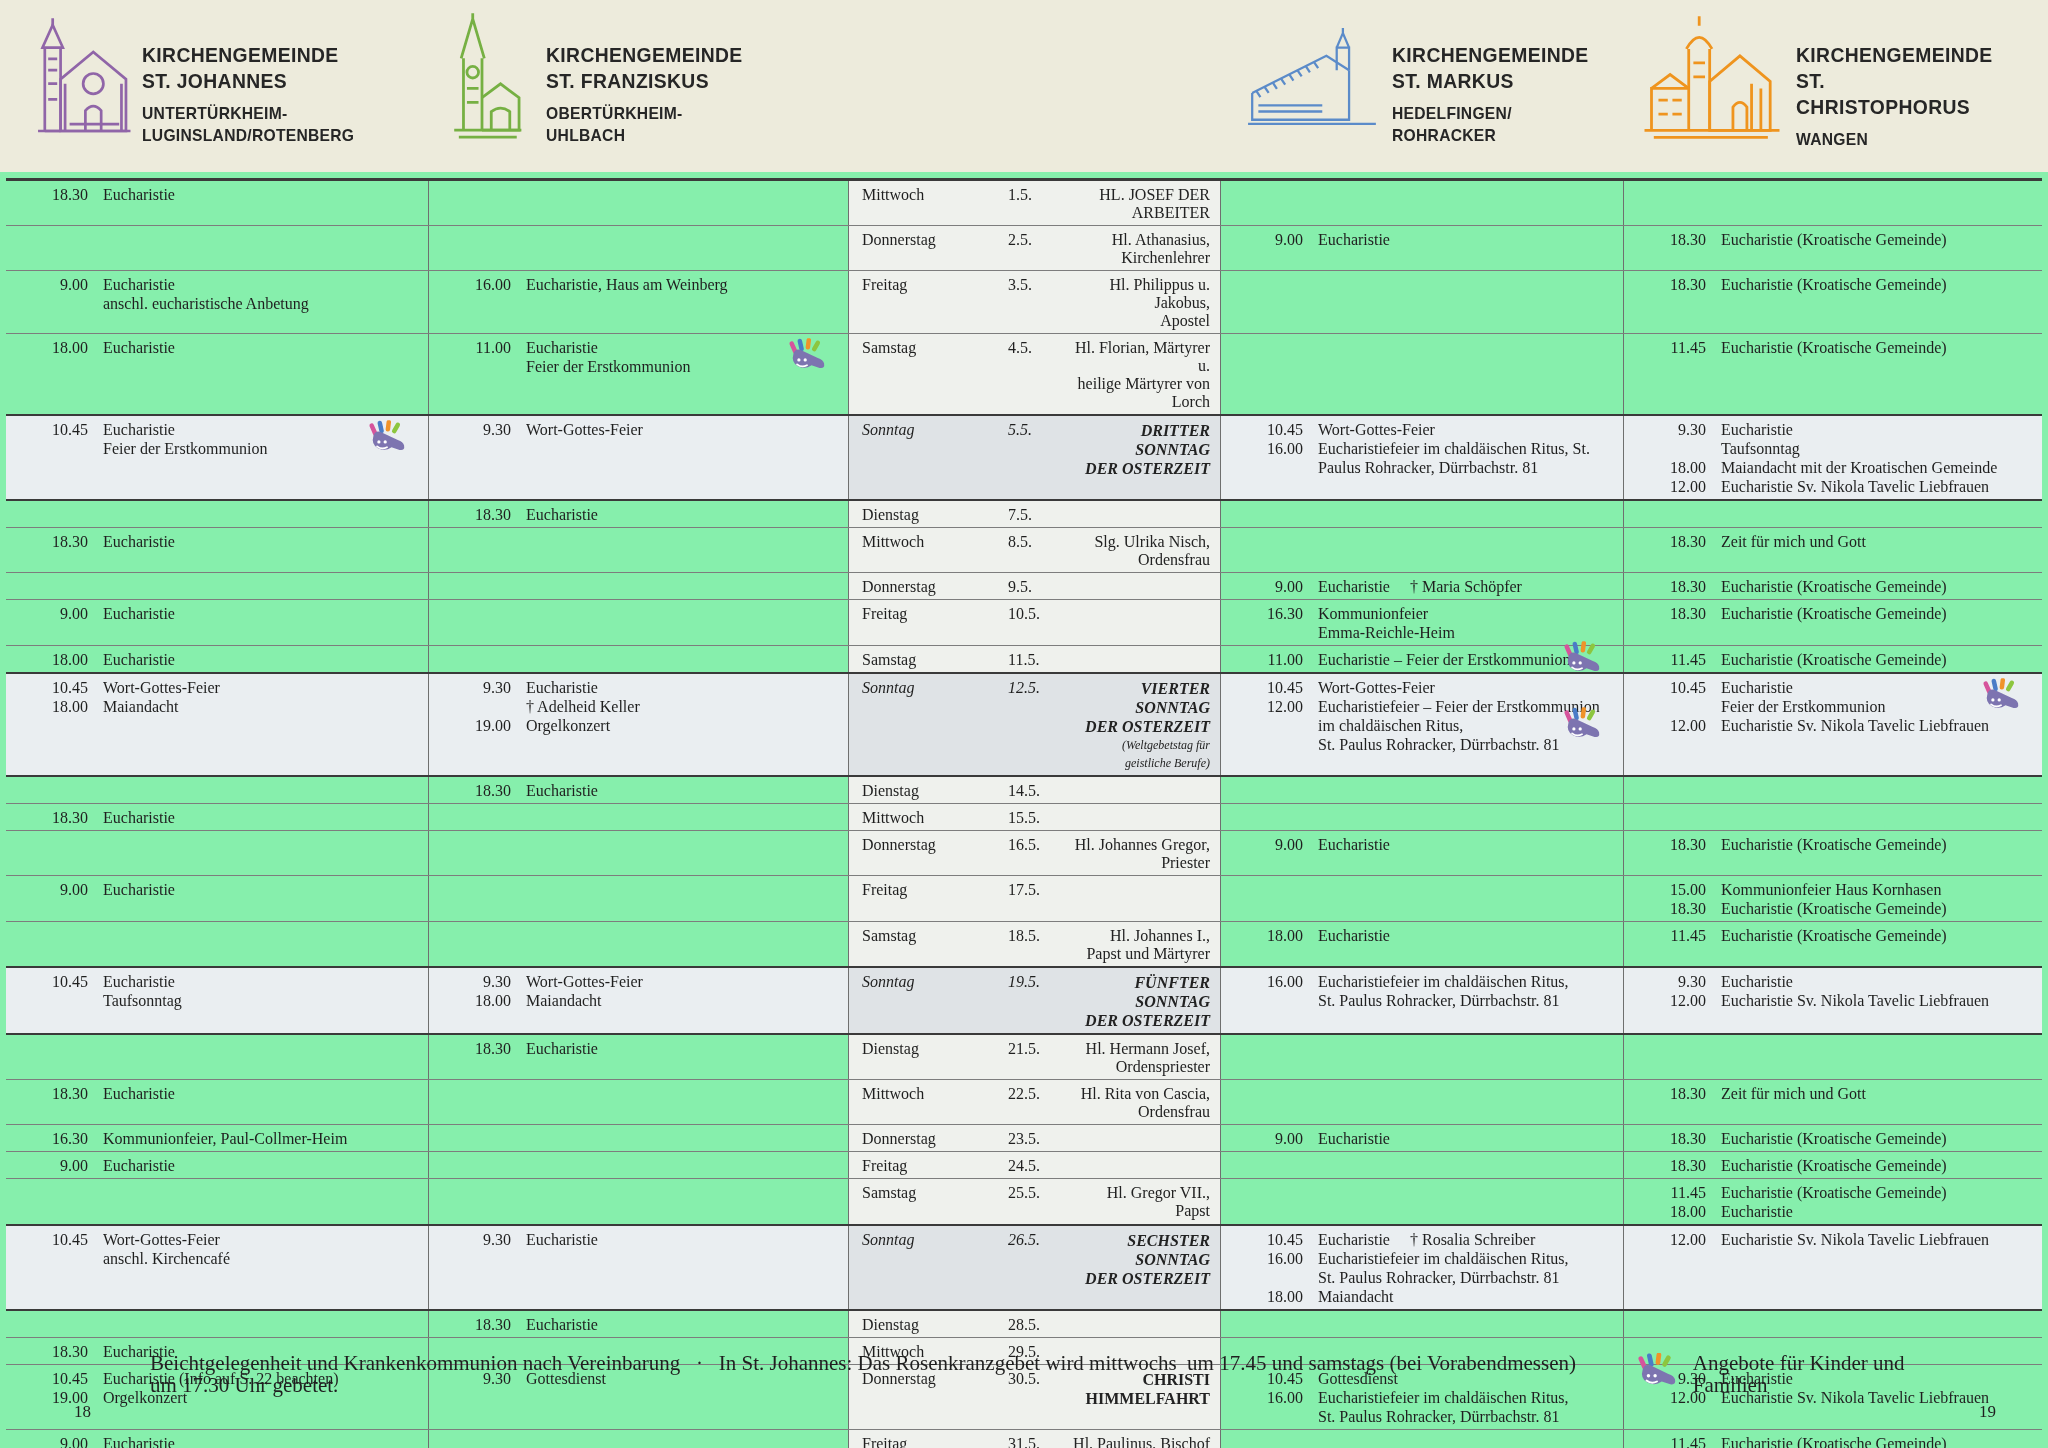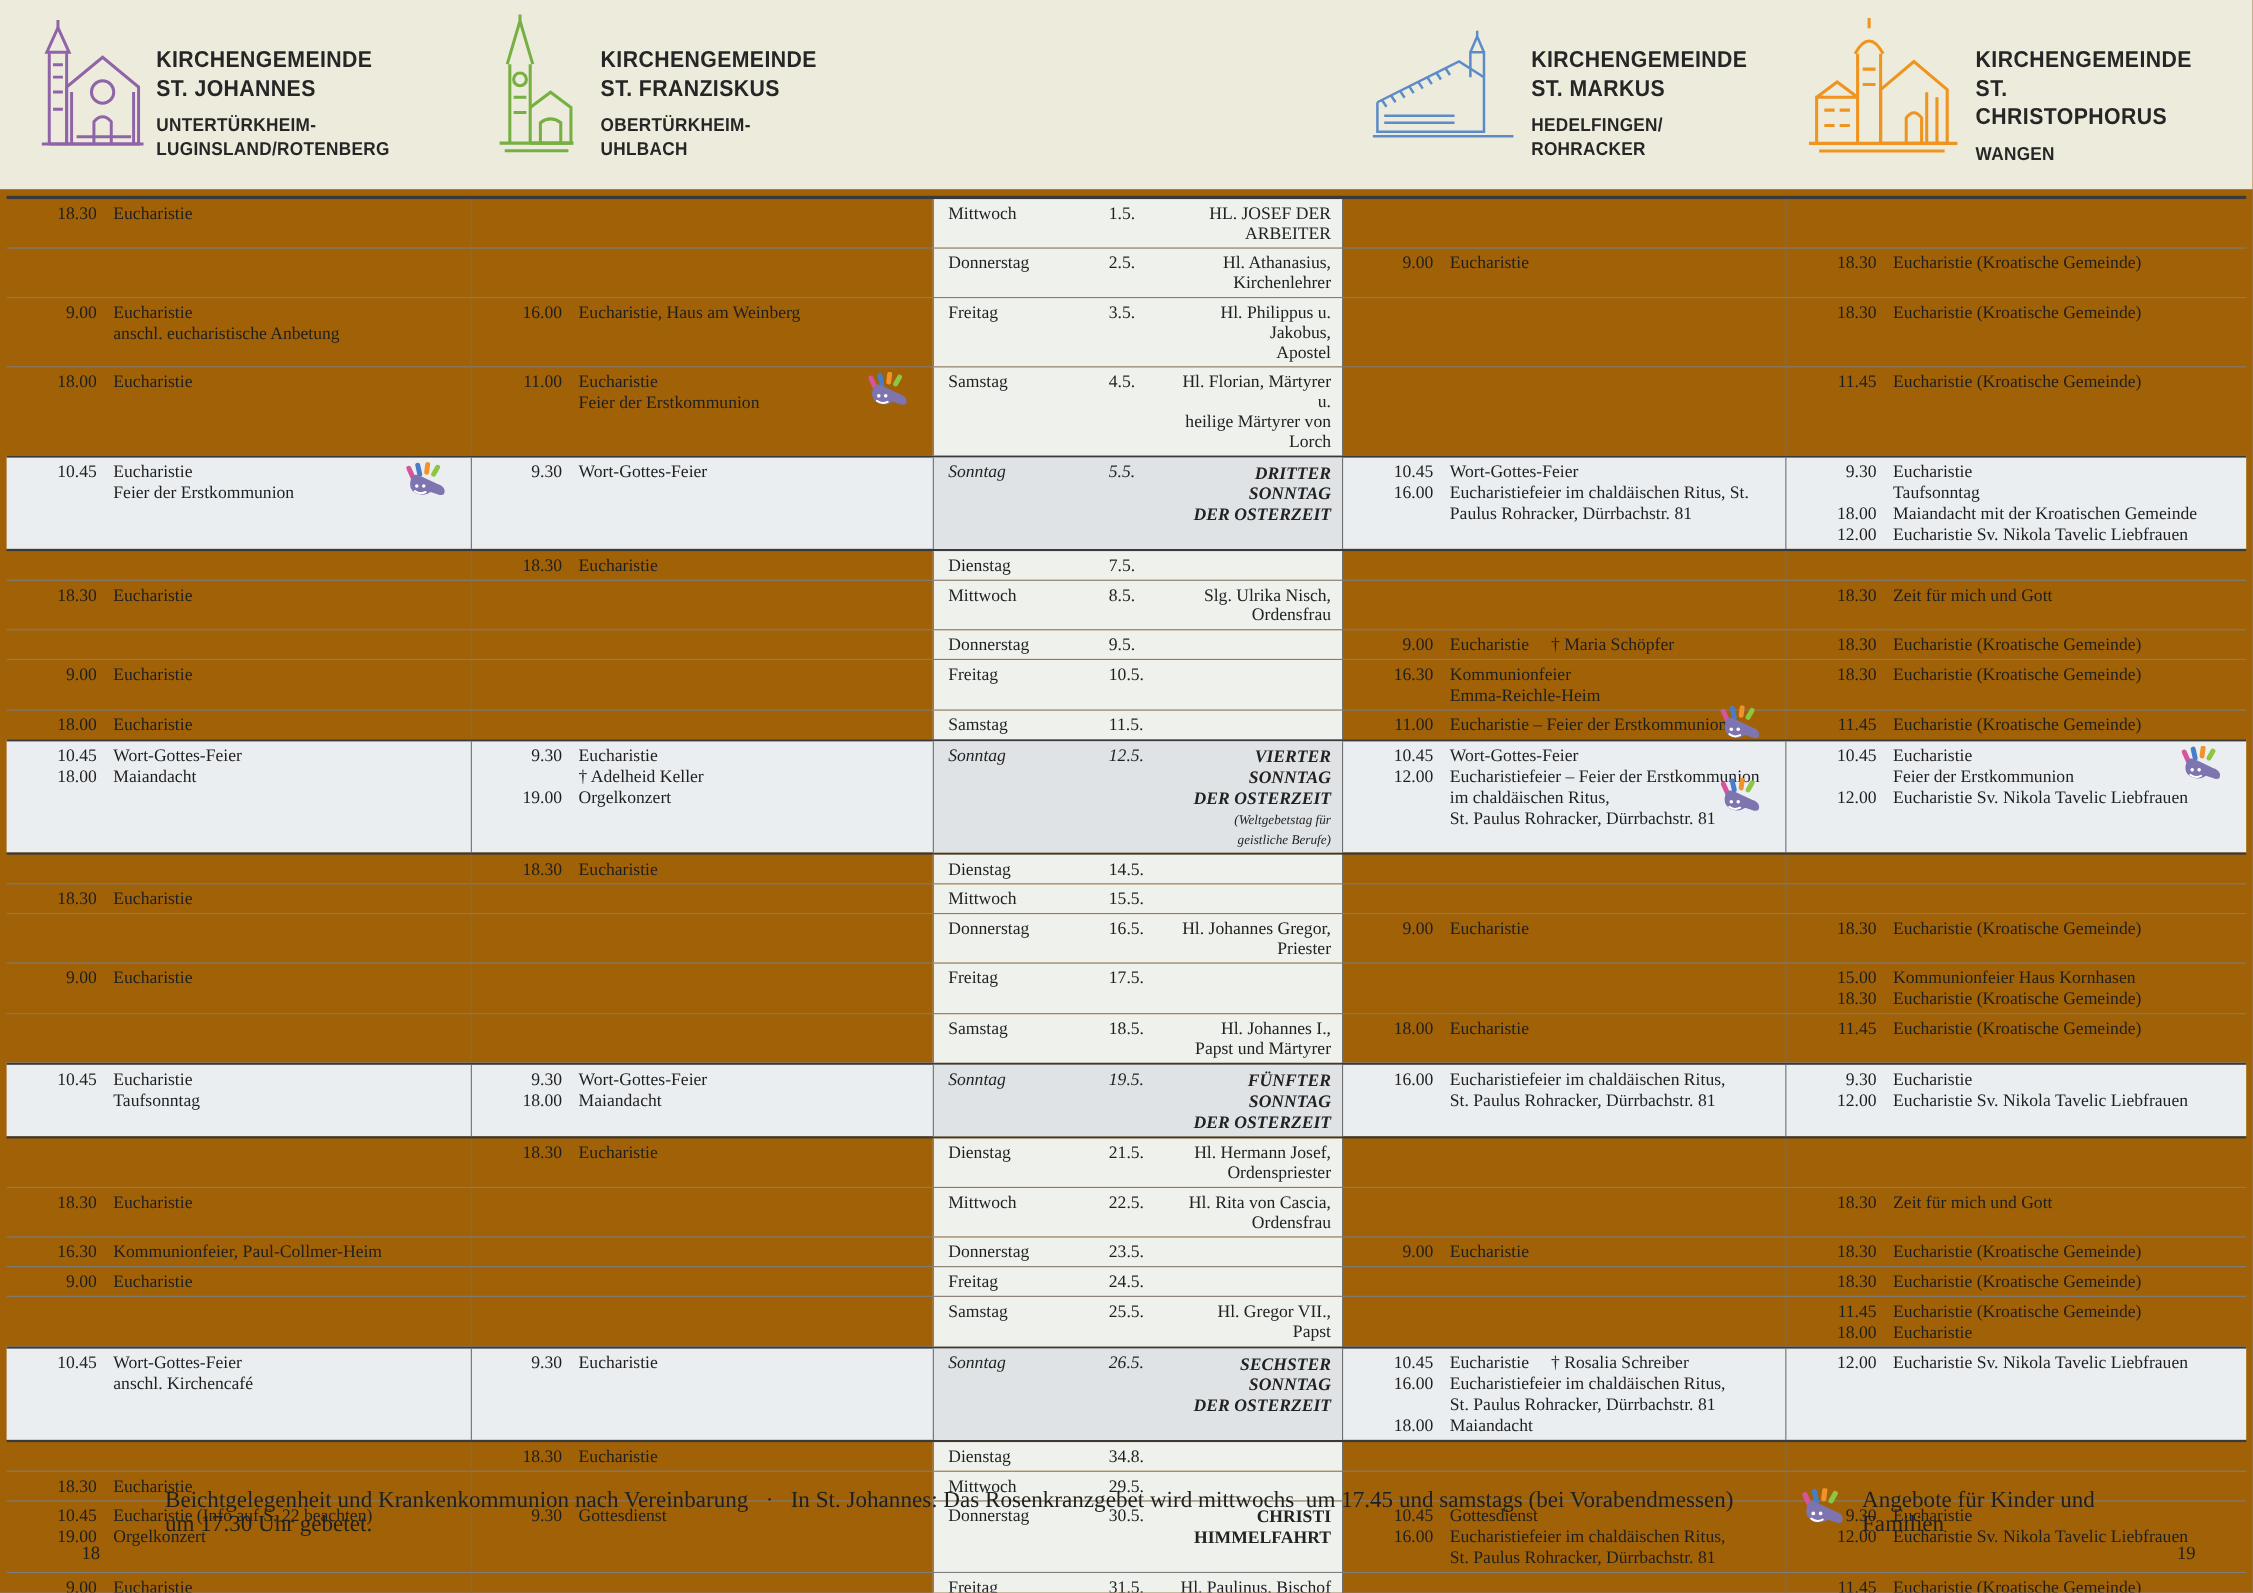--- a/index.html
+++ b/index.html
@@ -1,16 +1,16 @@
 <!DOCTYPE html>
 <html><head>
 <meta charset="utf-8">
 <style>
   html,body{margin:0;padding:0;background:#888;}
-  .page{position:relative;width:2048px;height:1448px;background:#a16207;overflow:hidden;
+  .page{position:relative;width:2048px;height:1448px;background:#86efac;overflow:hidden;
         font-family:"Liberation Serif", serif;color:#1f1f1f;}
   
   .masthead{position:absolute;left:0;top:0;width:2048px;height:172px;background:#edebdc;}
   .church{position:absolute;top:0;height:172px;}
   .church .logo{position:absolute;top:16px;}
   .church .texts{position:absolute;top:42px;font-family:"Liberation Sans", sans-serif;
                  font-weight:bold;color:#262626;transform:scaleX(.92);transform-origin:left top;}
   .church .title{font-size:21px;line-height:26px;letter-spacing:.4px;white-space:pre-line;}
   .church .subtitle{font-size:17px;line-height:22px;margin-top:9px;letter-spacing:.3px;white-space:pre-line;}
   
@@ -931,21 +931,21 @@
         <div class="cell">
           <div class="event">
             <div class="time">18.30</div>
             <div class="lines">
               <div class="line">Eucharistie</div>
             </div>
           </div>
         </div>
         <div class="daycell">
           <div class="day-name">Dienstag</div>
-          <div class="day-date">34.8.</div>
+          <div class="day-date">28.5.</div>
           <div class="feast"></div>
         </div>
         <div class="cell"></div>
         <div class="cell"></div>
       </div>
       <div class="row">
         <div class="cell">
           <div class="event">
             <div class="time">18.30</div>
             <div class="lines">

